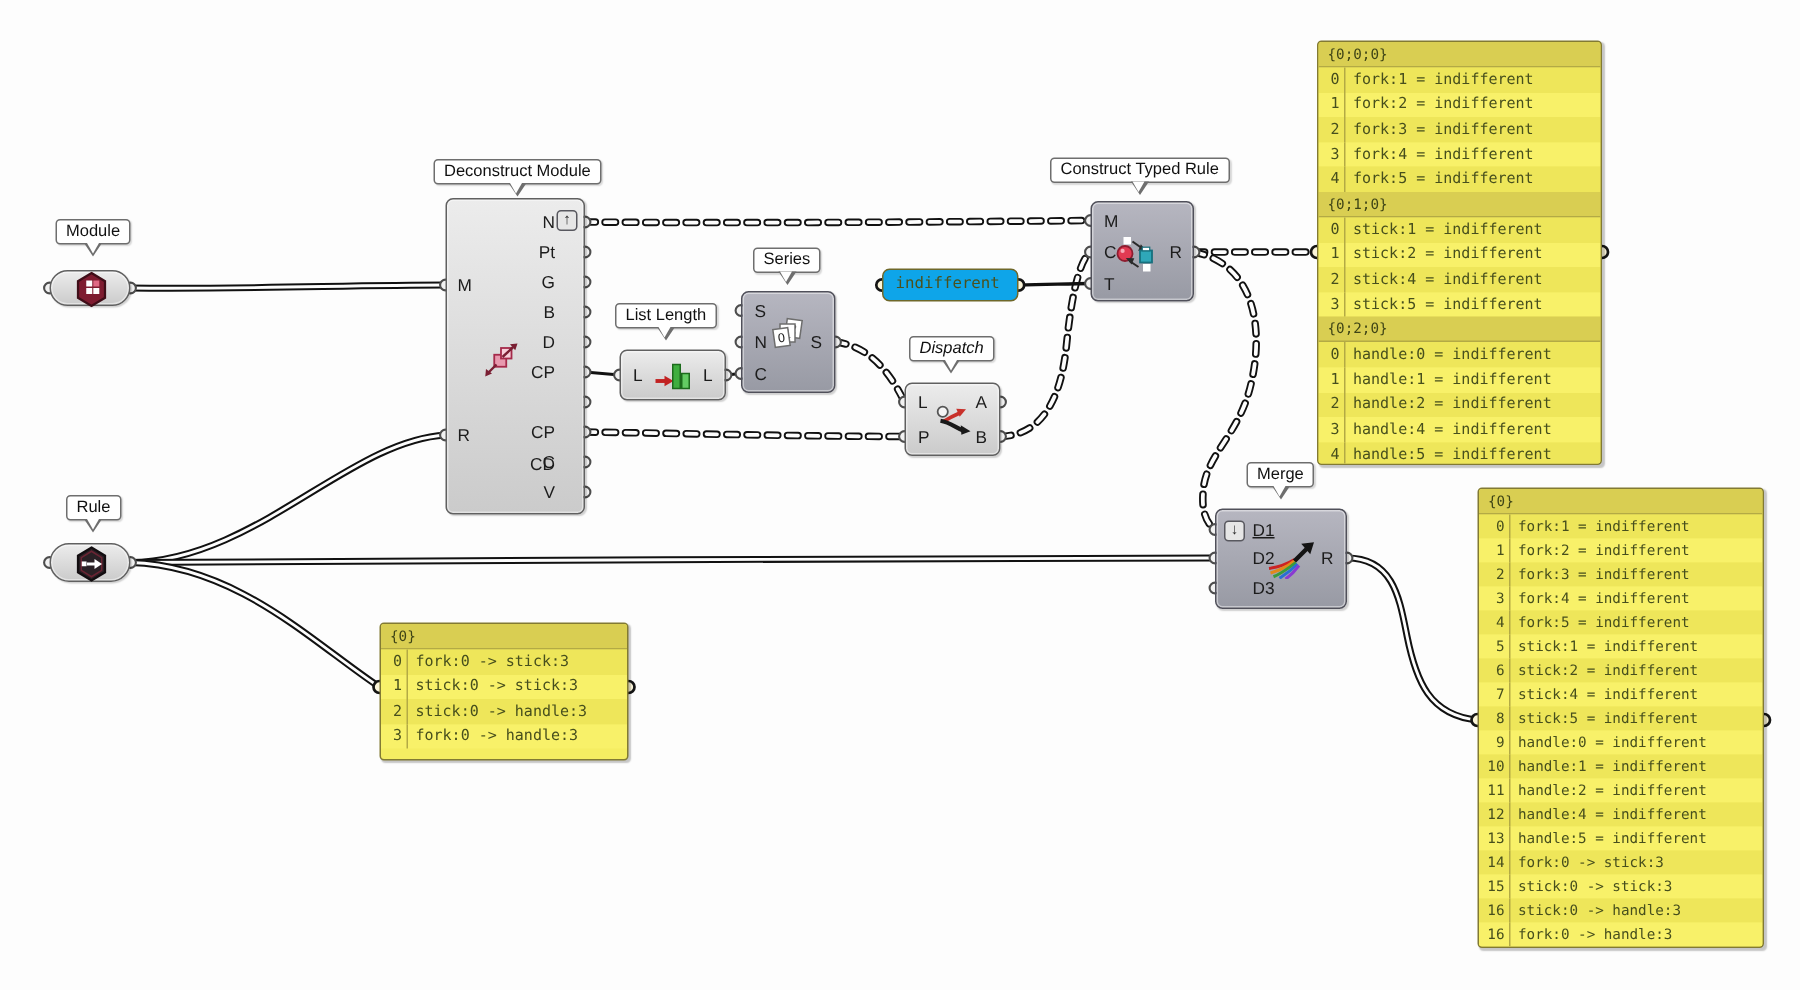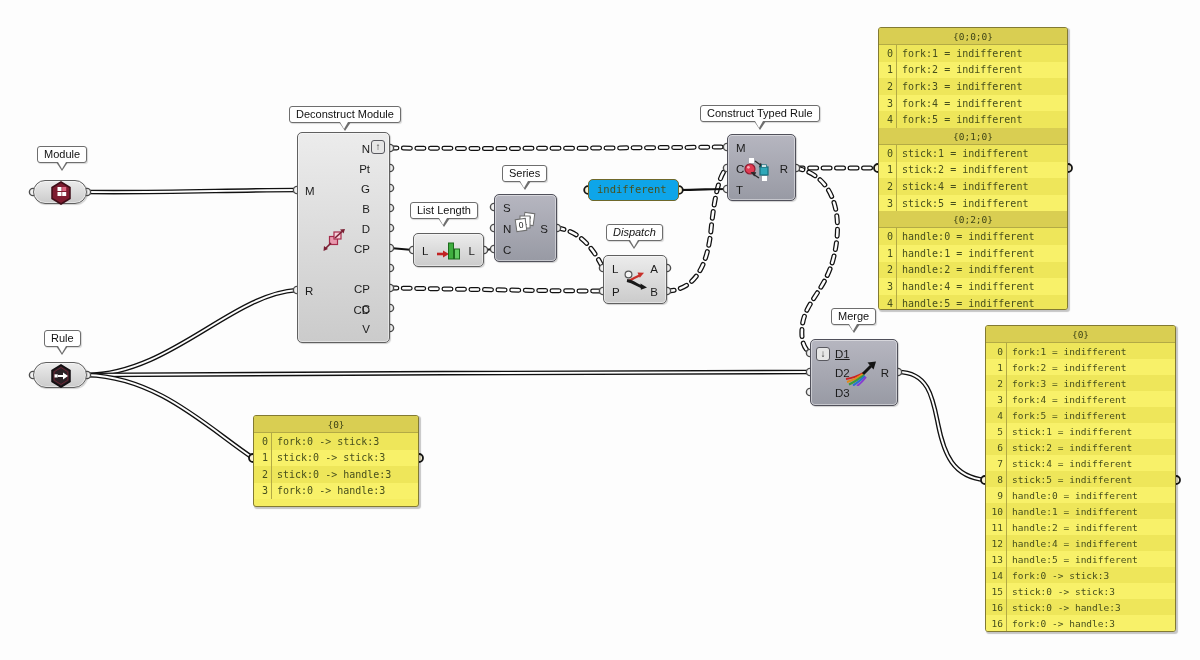--- a/index.html
+++ b/index.html
@@ -26,21 +26,21 @@
   .icon{position:absolute;}
   .tag{position:absolute;z-index:3;background:#ffffff;border:1px solid #6e6e6e;border-radius:3px;
        padding:1px 6px 2px 6px;font-size:11px;color:#111;white-space:nowrap;box-shadow:1px 1px 1px rgba(0,0,0,.15);}
   .tag::before{content:"";position:absolute;left:50%;bottom:-9px;margin-left:-6px;
        border:6px solid transparent;border-bottom:0;border-top:9px solid #6e6e6e;}
   .tag::after{content:"";position:absolute;left:50%;bottom:-7px;margin-left:-4.5px;
        border:4.5px solid transparent;border-bottom:0;border-top:7px solid #ffffff;}
   .gpanel{position:absolute;z-index:2;box-sizing:border-box;background:#f5ed62;border:1.5px solid #827a33;
           border-radius:3px;overflow:hidden;font-family:"DejaVu Sans Mono",monospace;color:#474f1d;
           box-shadow:1.5px 1.5px 1px rgba(0,0,0,.22);}
-  .phdr{background:#d9ce52;border-bottom:1px solid #b3aa45;text-align:center;font-size:9.5px;
+  .phdr{background:#d9ce52;border-bottom:1px solid #b3aa45;text-align:left;font-size:9.5px;
         color:#3e4416;padding:0 6px;height:17px;line-height:17px;box-sizing:border-box;}
   .prow{display:flex;align-items:center;font-size:10px;height:16.6px;background:#f8f169;}
   .prows .prow:nth-child(odd){background:#eee65a;}
   .pidx{width:18px;flex-shrink:0;text-align:right;padding-right:3px;border-right:1px solid #b3aa45;
         box-sizing:border-box;align-self:stretch;display:flex;align-items:center;justify-content:flex-end;}
   .ptxt{padding-left:5px;white-space:pre;}
   #panel-br .prow{height:16px;font-size:9.5px;}
   #panel-br .pidx{width:21px;}
   #panel-bl .prow{height:16.5px;}
   #panel-indifferent{position:absolute;z-index:2;box-sizing:border-box;background:#0ea5e9;

